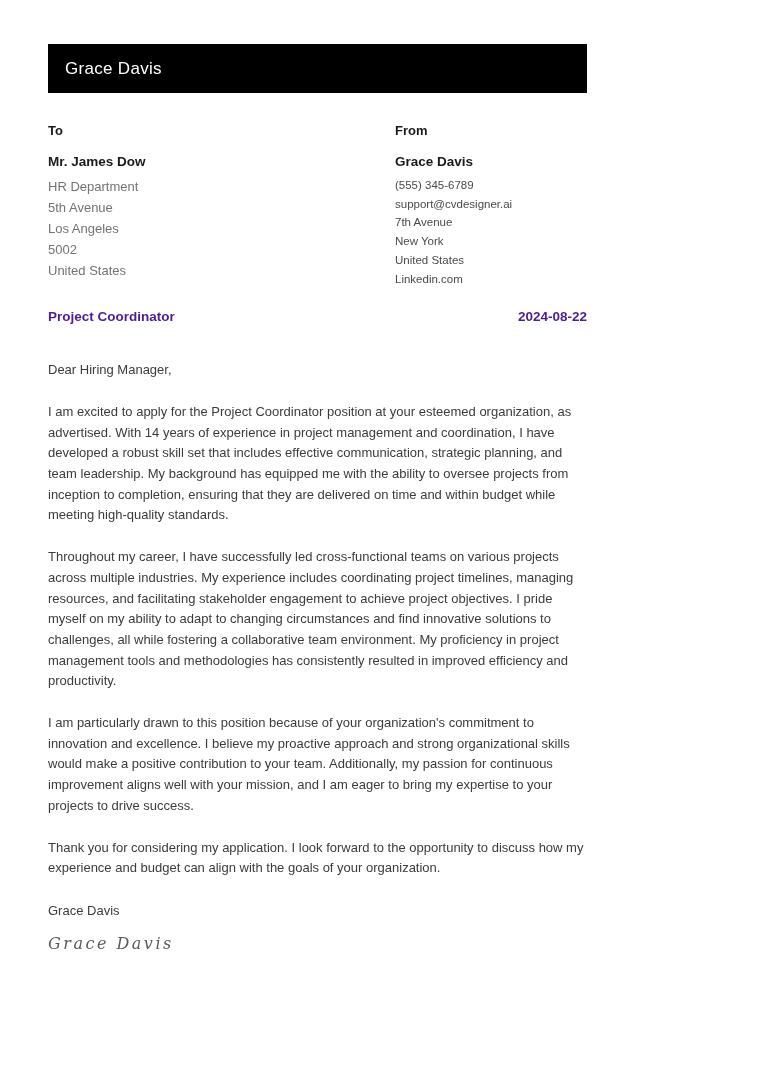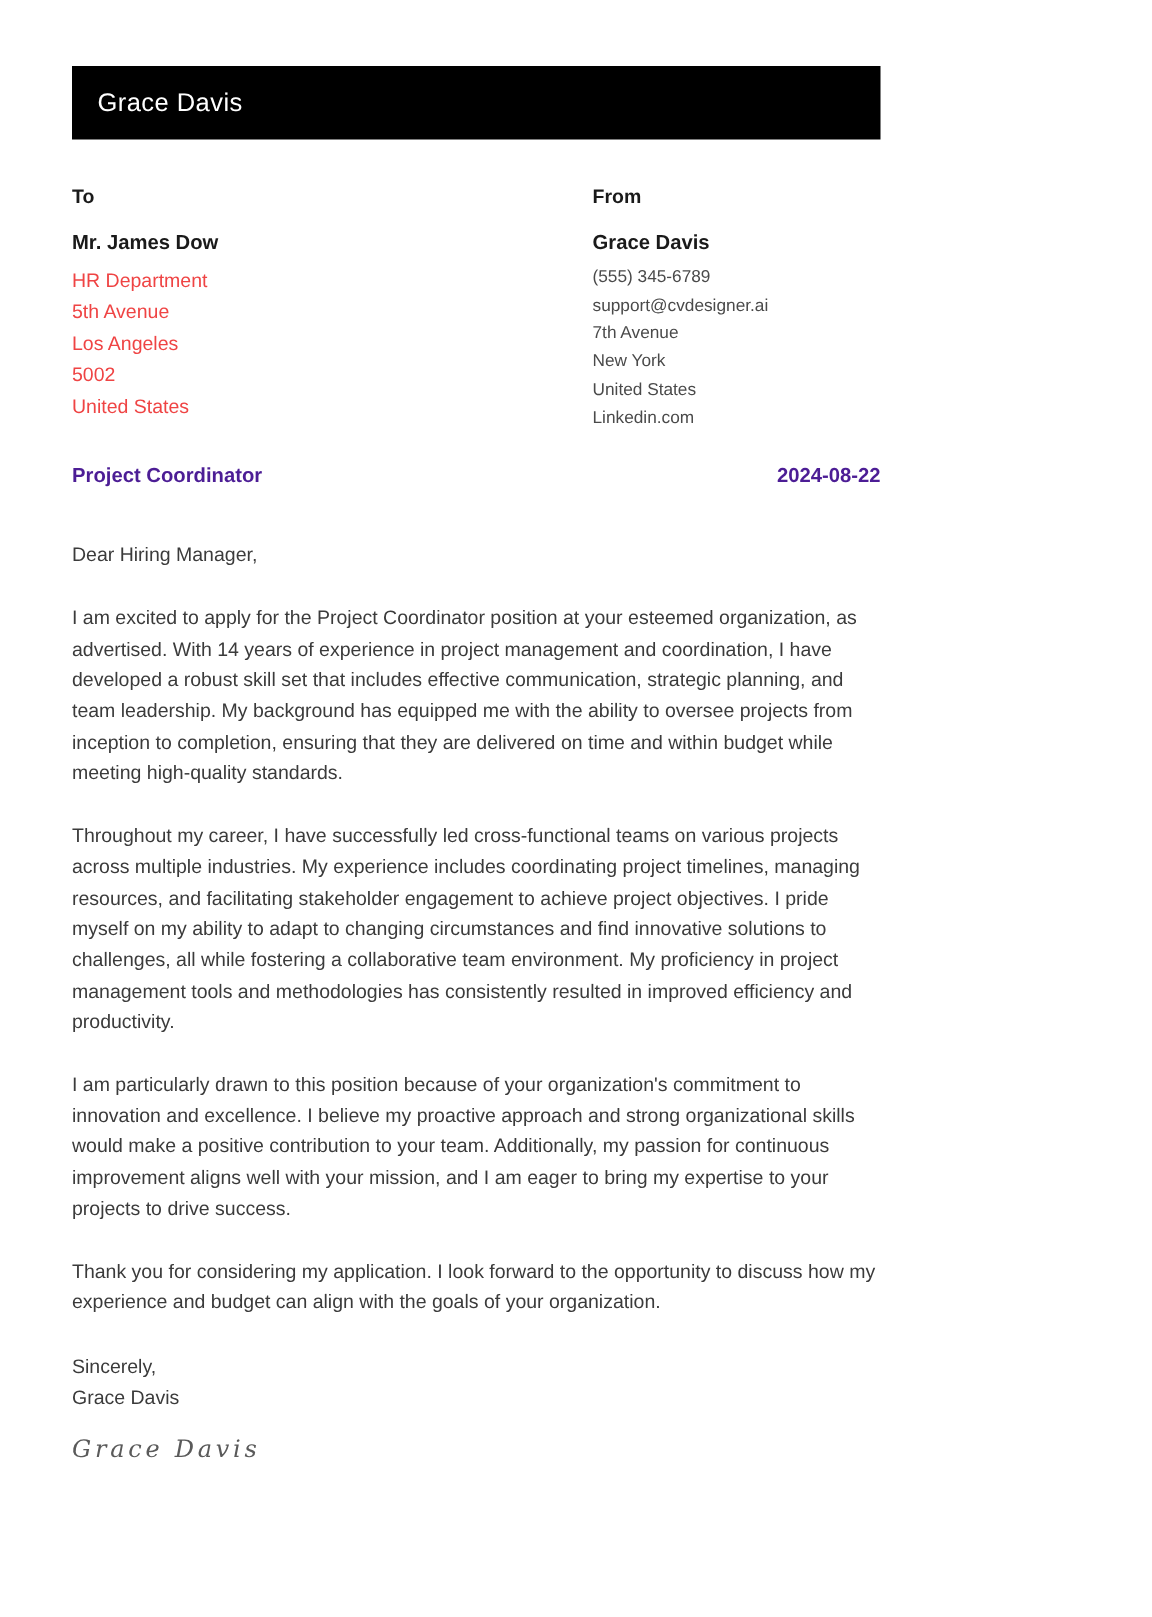--- a/index.html
+++ b/index.html
@@ -44,21 +44,21 @@
   }
   .addr-name {
     font-size: 13.5px;
     font-weight: 700;
     color: #1a1a1a;
     line-height: 17px;
     margin-bottom: 6px;
   }
   .to-lines div {
     font-size: 13px;
-    color: #ef4444;
+    color: #737373;
     line-height: 21px;
   }
   .from-lines div {
     font-size: 11.5px;
     color: #4a4a4a;
     line-height: 18.7px;
   }
 
   .subject-row {
     display: flex;
@@ -142,20 +142,19 @@
     </div>
 
     <div class="salutation">Dear Hiring Manager,</div>
 
     <p class="body-paragraph">I am excited to apply for the Project Coordinator position at your esteemed organization, as advertised. With 14 years of experience in project management and coordination, I have developed a robust skill set that includes effective communication, strategic planning, and team leadership. My background has equipped me with the ability to oversee projects from inception to completion, ensuring that they are delivered on time and within budget while meeting high-quality standards.</p>
     <p class="body-paragraph">Throughout my career, I have successfully led cross-functional teams on various projects across multiple industries. My experience includes coordinating project timelines, managing resources, and facilitating stakeholder engagement to achieve project objectives. I pride myself on my ability to adapt to changing circumstances and find innovative solutions to challenges, all while fostering a collaborative team environment. My proficiency in project management tools and methodologies has consistently resulted in improved efficiency and productivity.</p>
     <p class="body-paragraph">I am particularly drawn to this position because of your organization's commitment to innovation and excellence. I believe my proactive approach and strong organizational skills would make a positive contribution to your team. Additionally, my passion for continuous improvement aligns well with your mission, and I am eager to bring my expertise to your projects to drive success.</p>
     <p class="body-paragraph">Thank you for considering my application. I look forward to the opportunity to discuss how my experience and budget can align with the goals of your organization.</p>
 
     <div class="closing">
-      <div>Sincerely,</div>
       <div>Grace Davis</div>
     </div>
 
     <div class="signature">Grace Davis</div>
 
   </div>
 </div>
 
 </body></html>

